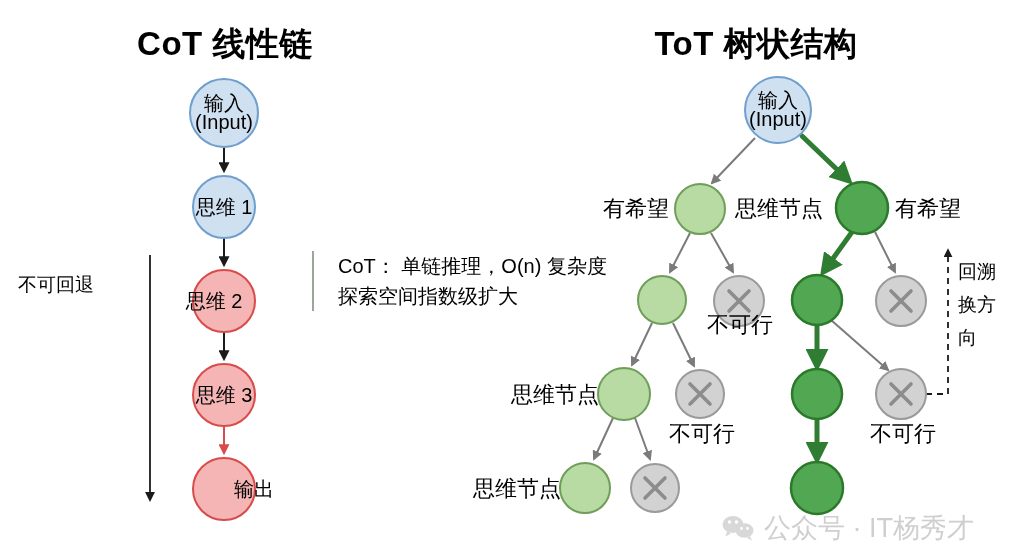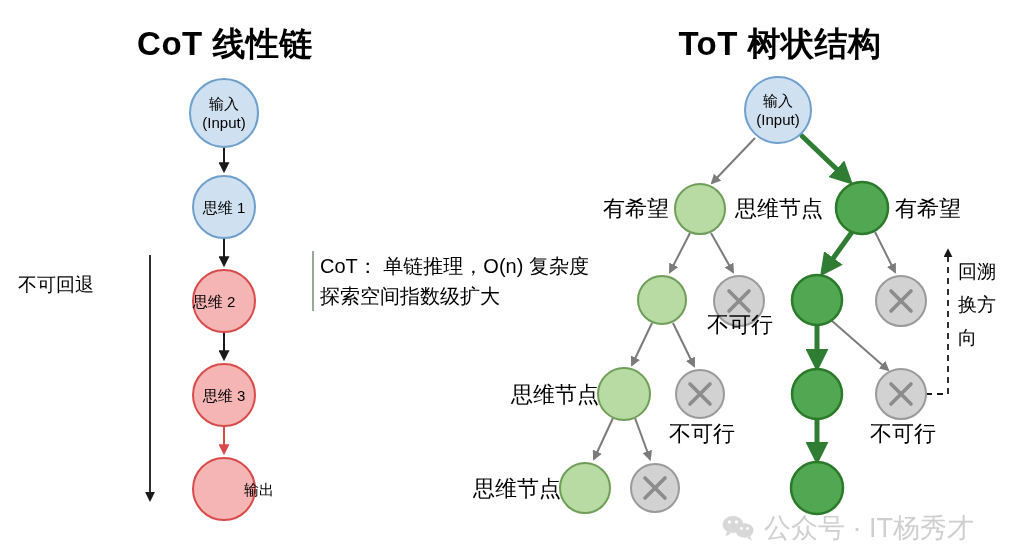--- a/index.html
+++ b/index.html
@@ -31,21 +31,21 @@
   .abs { position: absolute; }
 
   .panel-title {
     font-size: 33px;
     font-weight: bold;
     letter-spacing: 0.5px;
     white-space: nowrap;
     text-align: center;
   }
   .node-label {
-    font-size: 15px;
+    font-size: 20px;
     line-height: 19px;
     text-align: center;
     white-space: nowrap;
     pointer-events: none;
   }
   .side-label {
     font-size: 22px;
     white-space: nowrap;
     line-height: 24px;
   }
@@ -53,21 +53,21 @@
   .anno {
     font-size: 19px;
     line-height: 26px;
     white-space: nowrap;
   }
   .legend-box {
     font-size: 20px;
     line-height: 30px;
     white-space: nowrap;
     border-left: 2px solid #9aa79a;
-    padding-left: 6px;
+    padding-left: 24px;
   }
   .watermark {
     color: #cccccc;
     font-size: 27px;
     white-space: nowrap;
     display: flex;
     align-items: center;
     gap: 8px;
   }
   .wm-text { color: #cfcfcf; }
@@ -167,21 +167,21 @@
       <circle cx="585" cy="488" r="25" fill="#b7dba3" stroke="#6f9e58" stroke-width="2"></circle>
       <g>
         <circle cx="655" cy="488" r="24" fill="#d2d2d2" stroke="#9a9a9a" stroke-width="2"></circle>
         <path d="M 645 478 L 665 498 M 665 478 L 645 498" stroke="#8c8c8c" stroke-width="3.6" stroke-linecap="round"></path>
       </g>
       <circle cx="817" cy="488" r="26" fill="#52a852" stroke="#2a7a2a" stroke-width="2.5"></circle>
     </g>
   </svg>
 
   <div class="abs panel-title" style="left:90px; top:22px; width:270px;">CoT 线性链</div>
-  <div class="abs panel-title" style="left:640px; top:22px; width:280px;">ToT 树状结构</div>
+  <div class="abs panel-title" style="left:616px; top:22px; width:280px;">ToT 树状结构</div>
 
   <div class="abs node-label" style="left:174px; top:94px; width:100px;">
     <div>输入</div>
     <div>(Input)</div>
   </div>
   <div class="abs node-label" style="left:174px; top:198px; width:100px;">思维 1</div>
   <div class="abs node-label" style="left:164px; top:292px; width:100px;">思维 2</div>
   <div class="abs node-label" style="left:174px; top:386px; width:100px;">思维 3</div>
   <div class="abs node-label" style="left:174px; top:480px; width:100px;text-align:right;">输出</div>
 

